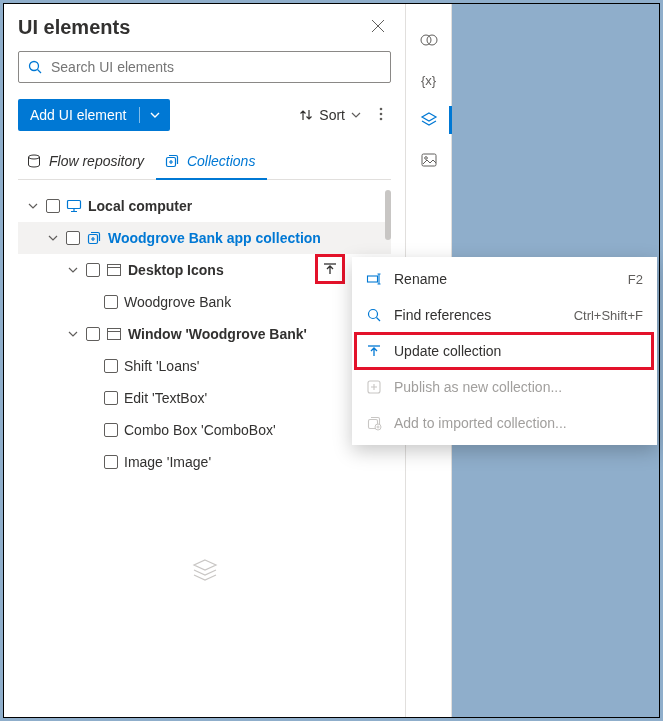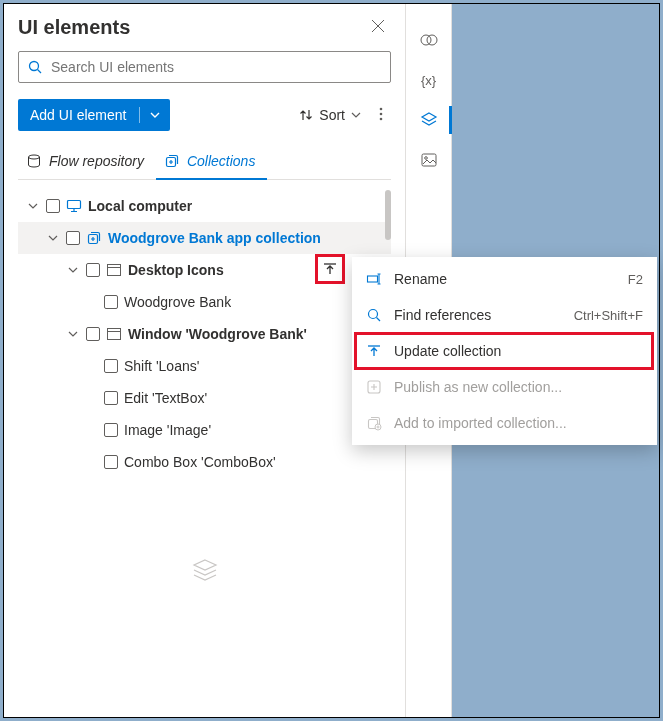--- a/index.html
+++ b/index.html
@@ -333,25 +333,25 @@
       <div class="tree-row pad-3">
           <span class="cb"></span>
           <span class="node-label">Shift 'Loans'</span>
         </div>
       <div class="tree-row pad-3">
           <span class="cb"></span>
           <span class="node-label">Edit 'TextBox'</span>
         </div>
       <div class="tree-row pad-3">
           <span class="cb"></span>
-          <span class="node-label">Image 'Image'</span>
+          <span class="node-label">Combo Box 'ComboBox'</span>
         </div>
       <div class="tree-row pad-3">
           <span class="cb"></span>
-          <span class="node-label">Combo Box 'ComboBox'</span>
+          <span class="node-label">Image 'Image'</span>
         </div>
 
       <div style="display:flex;justify-content:center;margin-top:80px">
         <svg width="26" height="26" viewBox="0 0 26 26">
           <path d="M13 2 L24 7 L13 12 L2 7 Z" stroke="#c8c6c4" fill="none" stroke-width="1.2"></path>
           <path d="M2 12 L13 17 L24 12" stroke="#c8c6c4" fill="none" stroke-width="1.2"></path>
           <path d="M2 17 L13 22 L24 17" stroke="#c8c6c4" fill="none" stroke-width="1.2"></path>
         </svg>
       </div>
     </div>

